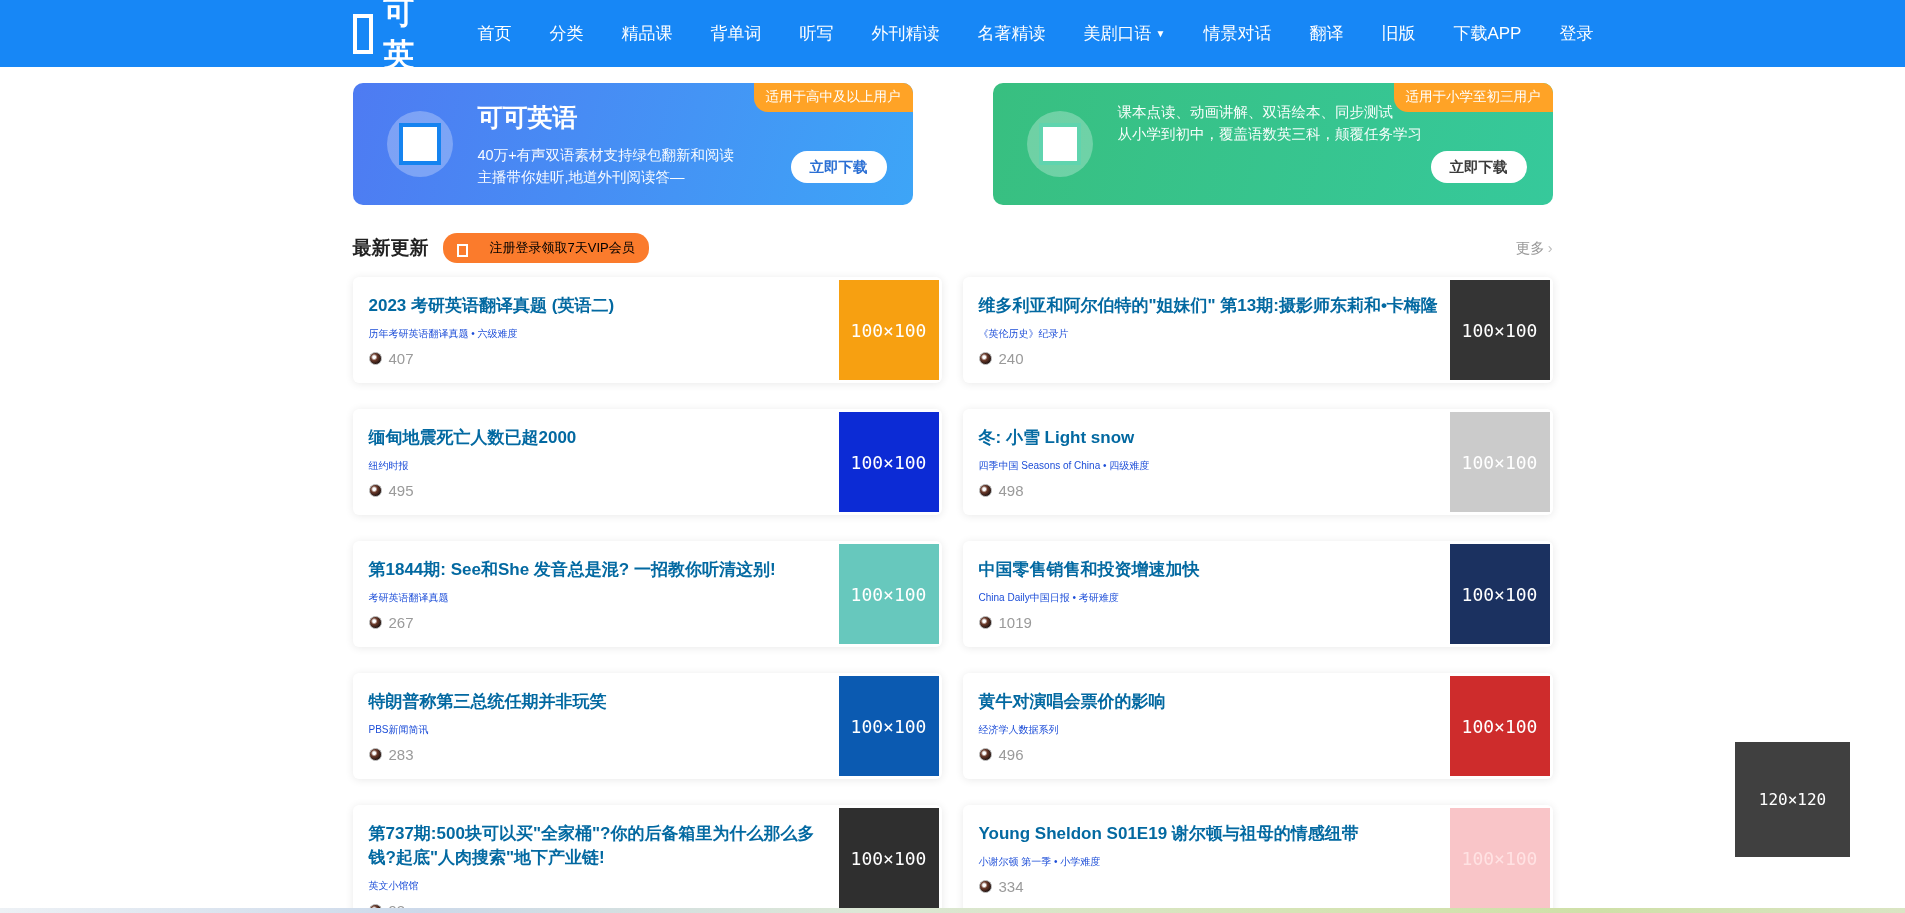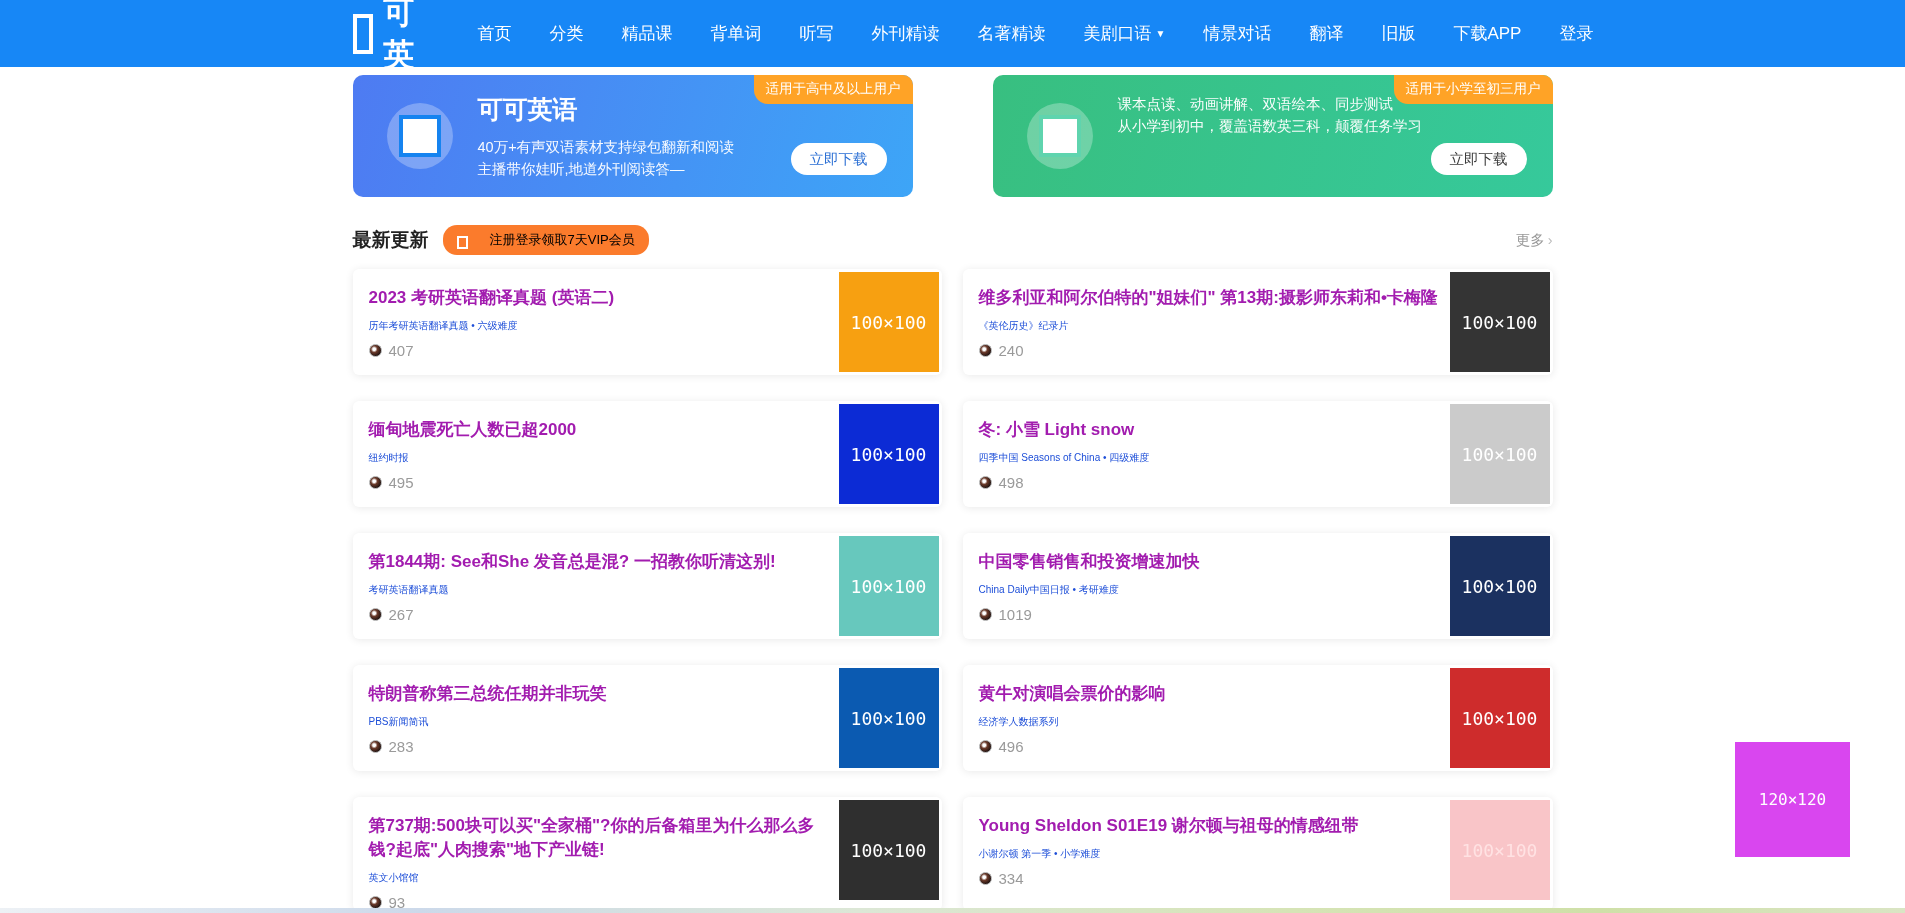--- a/index.html
+++ b/index.html
@@ -13,58 +13,58 @@
   .logo-box { width:40px; height:40px; border:4px solid #fff; margin-right:10px; }
   .logo-text { color:#fff; font-size:31px; font-weight:800; letter-spacing:2px; }
   .nav-items { display:flex; align-items:center; margin-left:42px; }
   .nav-item { color:#fff; font-size:17px; margin-right:38px; cursor:pointer; white-space:nowrap; }
   .nav-caret { font-size:10px; vertical-align:2px; margin-left:4px; }
 
   
   .container { width:1200px; margin:0 auto; }
 
   
-  .banners { display:flex; gap:80px; margin-top:8px; }
+  .banners { display:flex; gap:80px; margin-top:16px; }
   .banner { position:relative; width:575px; height:122px; border-radius:10px; cursor:pointer; }
   .banner-blue  { background:linear-gradient(105deg,#4e7bf2 0%,#3da5f7 100%); }
   .banner-green { background:linear-gradient(105deg,#38bf80 0%,#36c99b 100%); }
   .banner-badge { position:absolute; top:0; right:0; background:#ffa326; color:#fff;
     font-size:13.5px; padding:5px 12px 6px; border-radius:0 10px 0 14px; }
   .banner-avatar { position:absolute; left:34px; top:50%; transform:translateY(-50%);
     width:66px; height:66px; border-radius:50%; background:rgba(255,255,255,.28);
     display:flex; align-items:center; justify-content:center; }
   .banner-avatar .sq { width:42px; height:42px; background:#fff; }
   .banner-blue  .sq { border:4px solid #1583f0; }
   .banner-green .sq { border:4px solid #5fd4ae; }
   .banner-body { position:absolute; left:125px; top:18px; color:#fff; }
   .banner-title { font-size:25px; font-weight:800; margin-bottom:10px; }
   .banner-line { font-size:14.5px; line-height:22px; color:rgba(255,255,255,.96); }
   .banner-btn { position:absolute; right:26px; bottom:22px; width:96px; height:32px;
-    background:#fff; border:none; border-radius:16px; font-size:14.5px; font-weight:400;
+    background:#fff; border:none; border-radius:16px; font-size:14.5px; font-weight:700;
     cursor:pointer; font-family:inherit; }
   .banner-blue  .banner-btn { color:#2b6fd4; }
   .banner-green .banner-btn { color:#3b3b3b; }
 
   
   .section-header { display:flex; align-items:center; margin-top:28px; }
   .section-title { font-size:19px; font-weight:800; color:#222; }
   .vip-pill { display:flex; align-items:flex-end; gap:22px; margin-left:14px;
     background:#fb7b2c; color:#000000; font-size:13px; padding:6px 14px;
     border-radius:14px; cursor:pointer; }
   .vip-sq { width:11px; height:13px; border:2px solid #fff; display:inline-block; }
   .more-link { margin-left:auto; color:#999; font-size:14.5px; cursor:pointer; }
   .more-chev { color:#bbb; margin-left:3px; }
 
   
   .cards-grid { display:grid; grid-template-columns:589px 590px; column-gap:21px;
     row-gap:26px; margin-top:14px; }
   .card { background:#fff; border-radius:6px; box-shadow:0 1px 8px rgba(0,0,0,.09);
     display:flex; justify-content:space-between; min-height:106px; cursor:pointer; }
   .card-text { padding:17px 10px 0 16px; }
-  .card-title { font-size:17px; font-weight:700; color:#a21caf; line-height:24px; margin-bottom:9px; }
+  .card-title { font-size:17px; font-weight:700; color:#0369a1; line-height:24px; margin-bottom:9px; }
   .card-sub { font-size:10px; color:#1d4ed8; margin-bottom:9px; }
   .card-meta { display:flex; align-items:center; gap:7px; }
   .eye-icon { width:13px; height:13px; border-radius:50%; border:1px solid #aaa;
     background:radial-gradient(circle at 38% 38%, #ffffff 0%, #ffffff 14%, #6b3a2a 34%, #201210 74%); }
   .views { font-size:15px; color:#9a9a9a; }
   .card-img { width:100px; height:100px; margin:3px 3px 3px 0; flex-shrink:0;
     display:flex; align-items:center; justify-content:center;
     font-family:"DejaVu Sans Mono",monospace; font-size:18px; }
 
   
@@ -250,14 +250,14 @@
             <span class="eye-icon"></span>
             <span class="views">334</span>
           </div>
         </div>
         <div class="card-img" style="background: rgb(249, 197, 200); color: rgb(255, 226, 227);">100×100</div>
       </div>
     </section>
 
 </main>
 
-<div class="floating-ad" id="floating-ad" style="background: #d946ef;">120×120</div>
+<div class="floating-ad" id="floating-ad" style="background: #404040;">120×120</div>
 <div class="bottom-strip"></div>
 
 </body></html>

